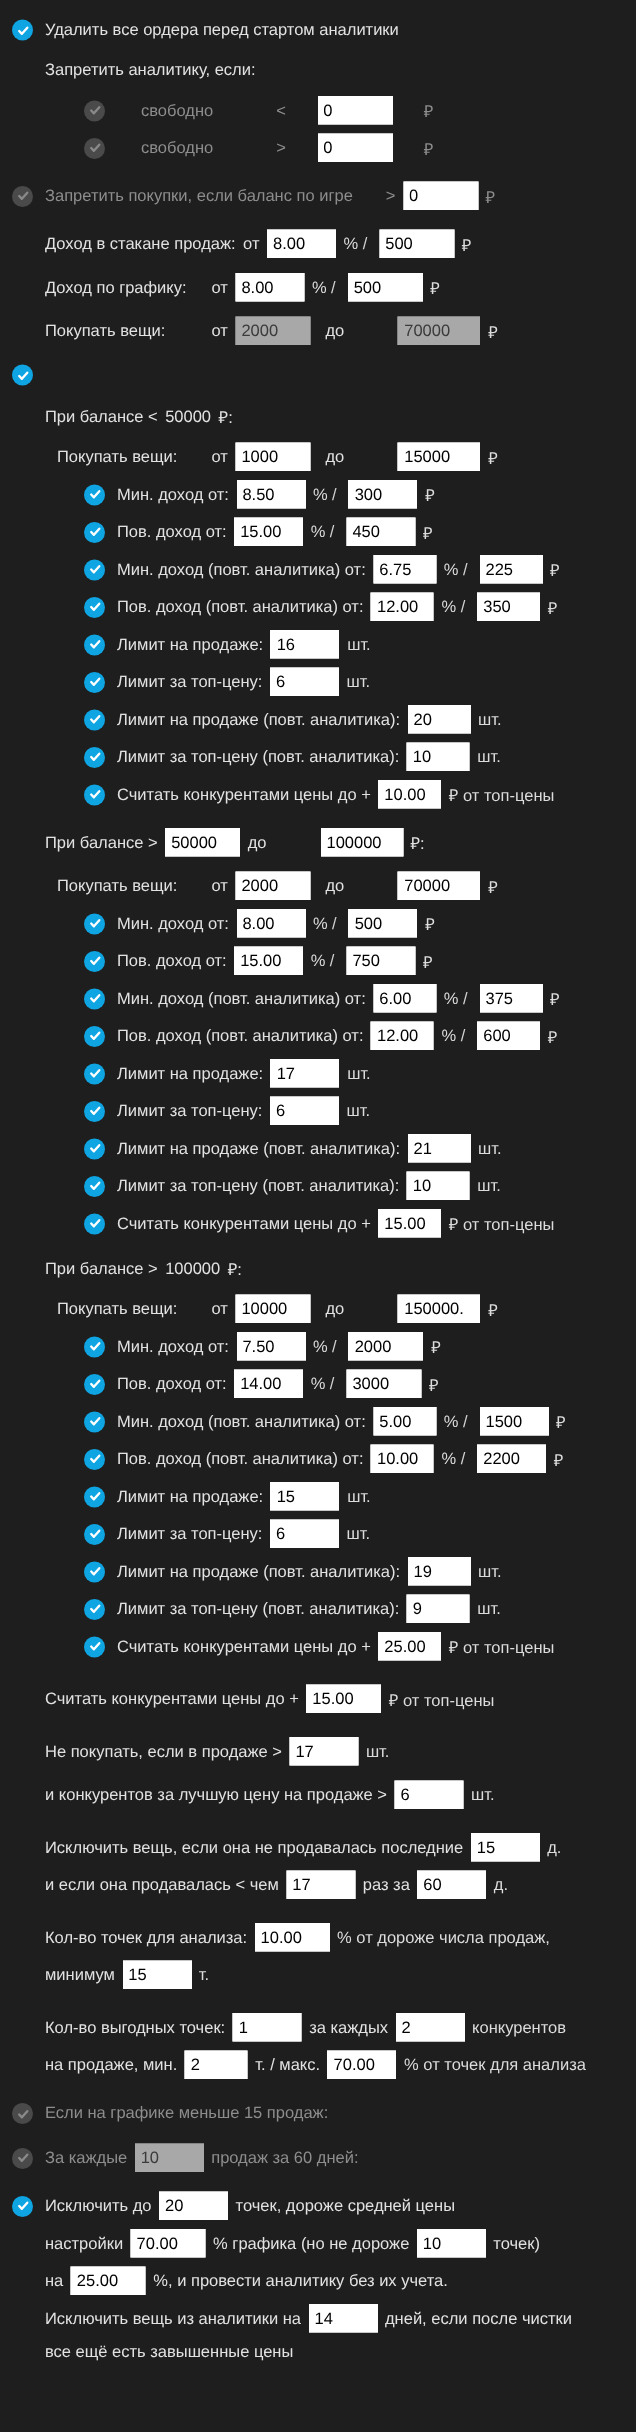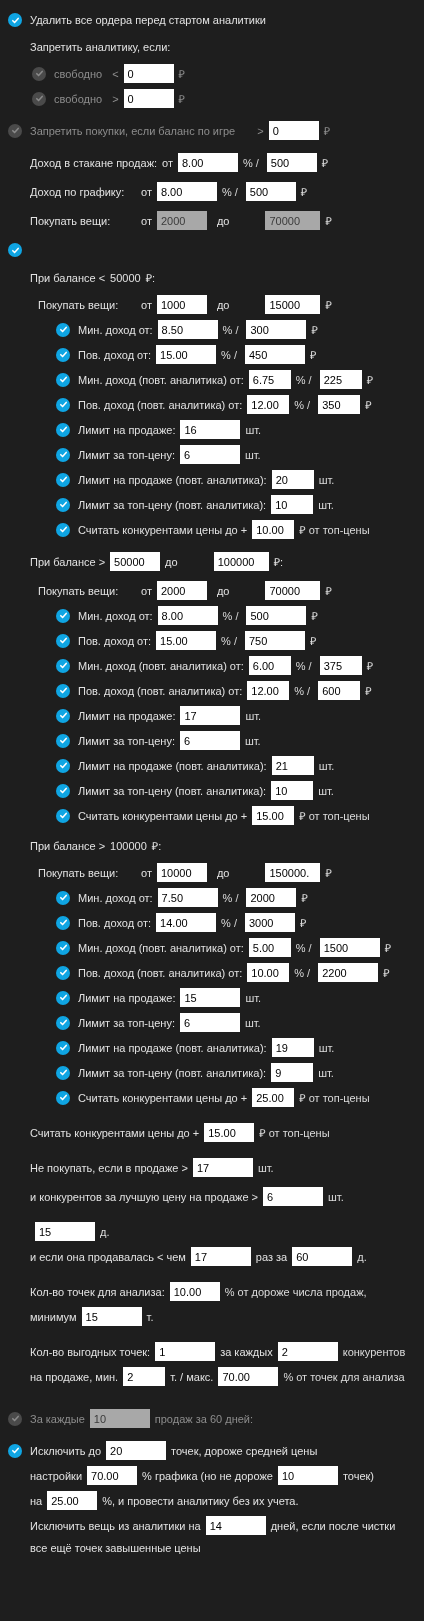--- a/index.html
+++ b/index.html
@@ -41,21 +41,21 @@
     padding: 3px 0;
     flex-wrap: nowrap;
     white-space: nowrap;
   }
   .sp-4  { height: 4px; }
   .sp-7  { height: 7px; }
   .sp-10 { height: 10px; }
 
   .ind-0  { padding-left: 8px; }
   .ind-1  { padding-left: 30px; }
-  .ind-2  { padding-left: 32px; }
+  .ind-2  { padding-left: 56px; gap: 16px; }
   .ind-3  { padding-left: 38px; }
   .ind-4  { padding-left: 56px; }
 
   
   .cb {
     width: 14px; height: 14px;
     border-radius: 50%;
     flex: 0 0 14px;
     margin-right: 8px;
     display: inline-flex;
@@ -86,21 +86,21 @@
     outline: none;
     border-radius: 0;
     vertical-align: middle;
   }
   .inp.dis {
     background: #a8a8a8;
     border-color: #a8a8a8;
     color: #3b3b3b;
   }
   .w42 { width: 42px; }
-  .w46 { width: 60px; }
+  .w46 { width: 46px; }
   .w50 { width: 50px; }
   .w55 { width: 55px; margin-left: 36px; }
 
   .unit { color: #dcdcdc; font-size: 11px; }
   .unit.dim { color: #8d8d8d; }
   .slash { color: #d2d2d2; margin: 0 3px; }
   .gap { display:inline-block; width: 10px; }
   .gap-sm { display:inline-block; width: 5px; }
   .gap-lg { display:inline-block; width: 22px; }
 </style>
@@ -636,20 +636,21 @@
 
     <div class="row ind-1">
       <span class="lbl">и конкурентов за лучшую цену на продаже &gt;</span>
       <input class="inp w46" type="text" value="6" style="">
       <span class="unit">шт.</span>
     </div>
 
     <div class="sp-10"></div>
 
     <div class="row ind-1">
+      <span class="lbl">Исключить вещь, если она не продавалась последние</span>
       <input class="inp w46" type="text" value="15" style="">
       <span class="unit">д.</span>
     </div>
 
     <div class="row ind-1">
       <span class="lbl">и если она продавалась &lt; чем</span>
       <input class="inp w46" type="text" value="17" style="">
       <span class="lbl">раз за</span>
       <input class="inp w46" type="text" value="60" style="">
       <span class="unit">д.</span>
@@ -682,20 +683,28 @@
     <div class="row ind-1">
       <span class="lbl">на продаже, мин.</span>
       <input class="inp w42" type="text" value="2" style="">
       <span class="lbl">т. / макс.</span>
       <input class="inp w46" type="text" value="70.00" style="">
       <span class="unit">% от точек для анализа</span>
     </div>
 
     <div class="sp-10"></div>
 
+    <div class="row ind-0">
+      <span class="cb off">
+        <svg viewBox="0 0 10 10">
+            <path d="M2 5.2 L4 7.3 L8 2.7" fill="none" stroke-width="1.7" stroke-linecap="round" stroke-linejoin="round"></path>
+          </svg>
+      </span>
+      <span class="lbl dim">Если на графике меньше 15 продаж:</span>
+    </div>
 
     <div class="sp-7"></div>
 
     <div class="row ind-0">
       <span class="cb off">
         <svg viewBox="0 0 10 10">
             <path d="M2 5.2 L4 7.3 L8 2.7" fill="none" stroke-width="1.7" stroke-linecap="round" stroke-linejoin="round"></path>
           </svg>
       </span>
       <span class="lbl dim">За каждые</span>
@@ -730,17 +739,17 @@
       <span class="lbl">%, и провести аналитику без их учета.</span>
     </div>
 
     <div class="row ind-1">
       <span class="lbl">Исключить вещь из аналитики на</span>
       <input class="inp w46" type="text" value="14" style="">
       <span class="lbl">дней, если после чистки</span>
     </div>
 
     <div class="row ind-1">
-      <span class="lbl">все ещё точек завышенные цены</span>
+      <span class="lbl">все ещё есть завышенные цены</span>
     </div>
 
   </div>
 </div>
 
 </body></html>

